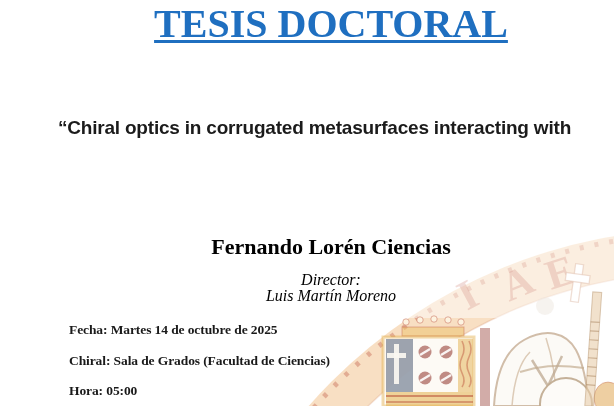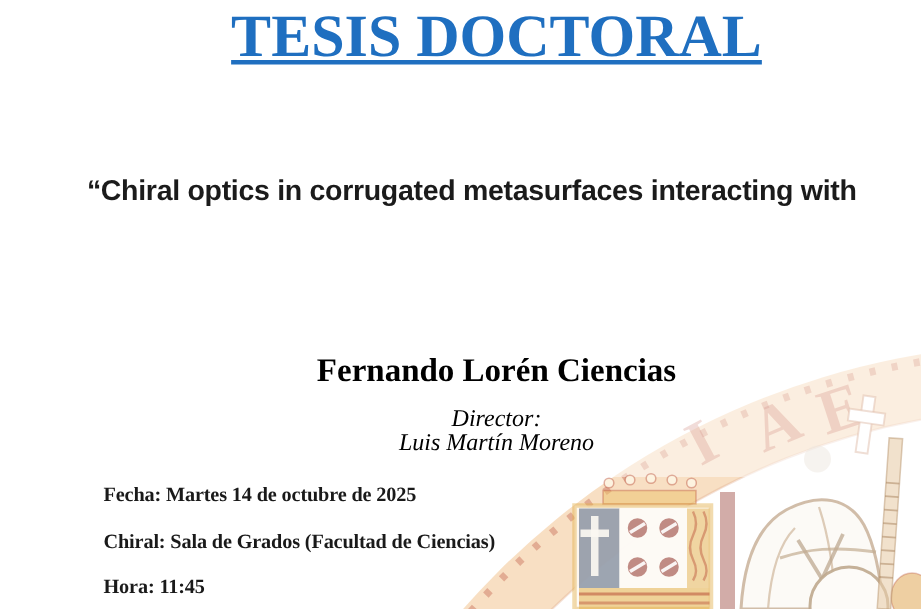--- a/index.html
+++ b/index.html
@@ -173,16 +173,16 @@
   <div class="txt author">Fernando Lorén Ciencias</div>
 
   <div class="txt director">
     <div>Director:</div>
     <div>Luis Martín Moreno</div>
   </div>
 
   <div class="details">
     <div>Fecha: Martes 14 de octubre de 2025</div>
     <div>Chiral: Sala de Grados (Facultad de Ciencias)</div>
-    <div>Hora: 11:45</div>
+    <div>Hora: 05:00</div>
   </div>
 
 </div>
 
 </body></html>

